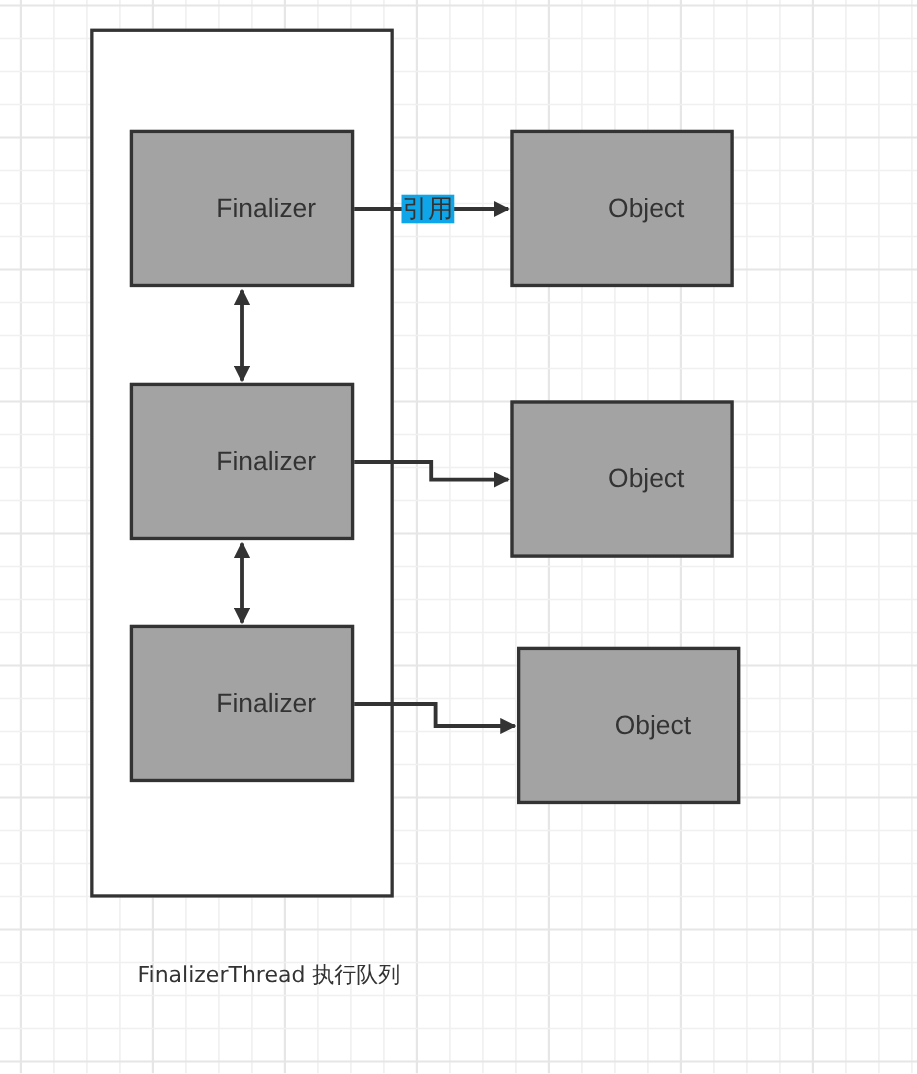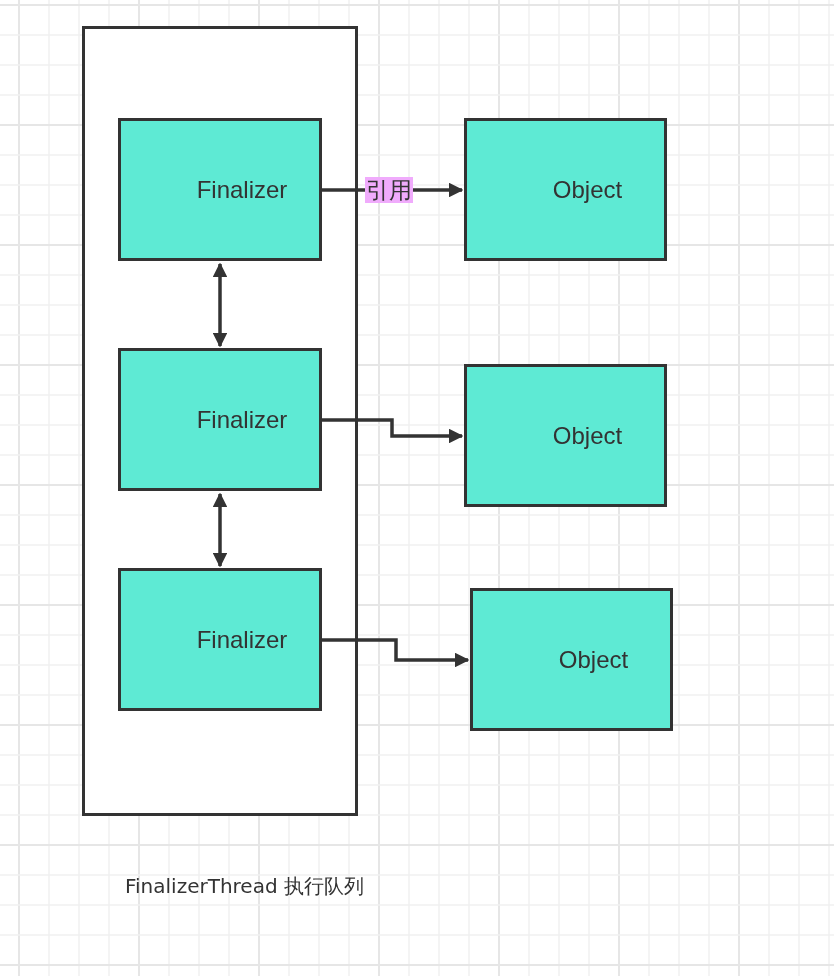--- a/index.html
+++ b/index.html
@@ -6,32 +6,32 @@
     body {
       width: 834px; height: 976px; overflow: hidden; position: relative;
       background-color: #ffffff;
       font-family: "Liberation Sans", "DejaVu Sans", sans-serif;
     }
     #grid {
       position: absolute; left: 0; top: 0; width: 834px; height: 976px;
     }
     .box {
       position: absolute; box-sizing: border-box;
-      border: 3px solid #333333; background: #5eead4;
+      border: 3px solid #333333; background: #a3a3a3;
       display: flex; align-items: center; justify-content: center;
       color: #333333; font-size: 24px; padding-left: 44px;
     }
     .box span { display: block; }
     #container {
       position: absolute; left: 82px; top: 26px; width: 276px; height: 790px;
       box-sizing: border-box; border: 3px solid #333333; background: #ffffff;
     }
     #connectors { position: absolute; left: 0; top: 0; width: 834px; height: 976px; pointer-events: none; }
     .edge-label {
-      position: absolute; background: #f0abfc; color: #333333; font-size: 23px;
+      position: absolute; background: #0ea5e9; color: #333333; font-size: 23px;
       font-family: "DejaVu Sans", sans-serif; line-height: 26px; padding: 0 1px;
     }
     #caption {
       position: absolute; left: 125px; top: 873px; color: #333333; font-size: 20px;
       font-family: "DejaVu Sans", sans-serif; white-space: nowrap;
     }
   </style>
 </head>
 <body>
 

